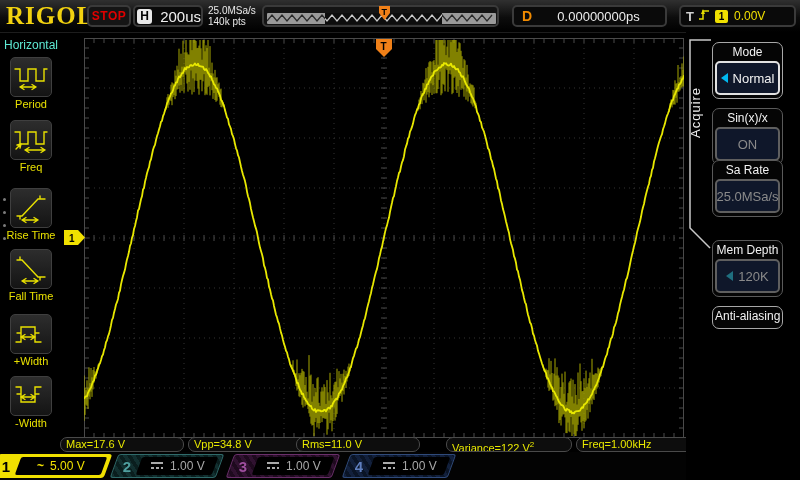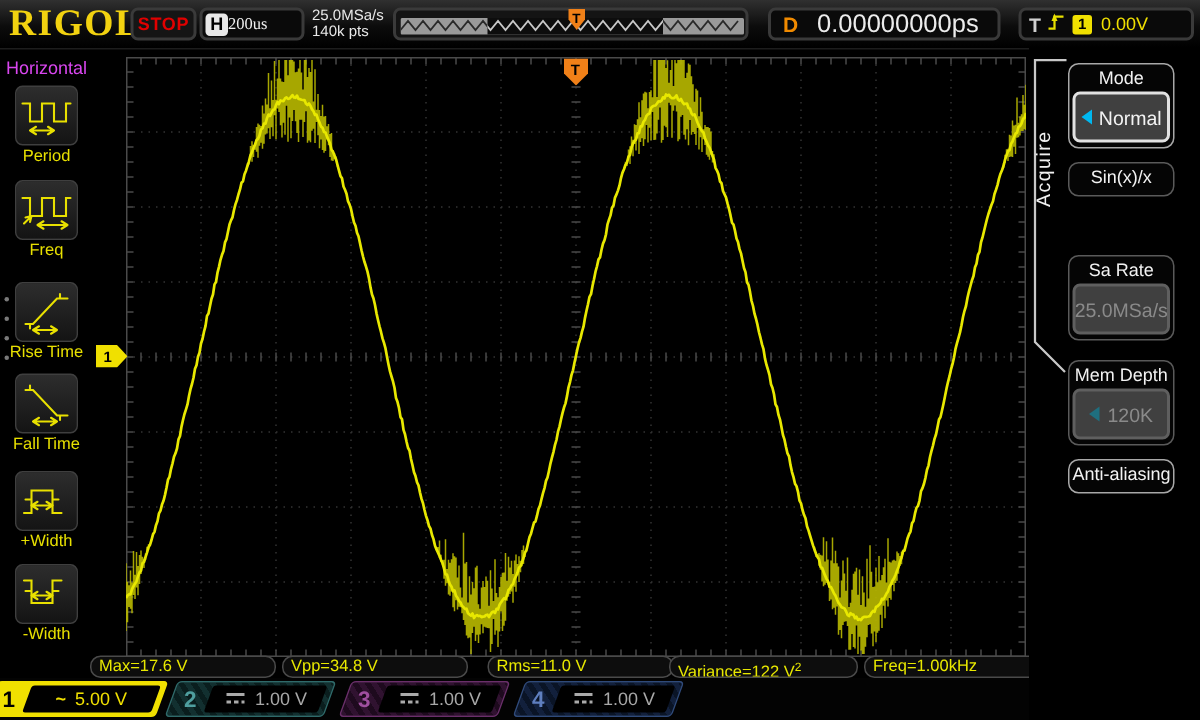--- a/index.html
+++ b/index.html
@@ -15,37 +15,37 @@
     background:linear-gradient(#303030,#0c0c0c 55%,#000);border-bottom:1px solid #1d1d1d;}
   #logo{left:6px;top:2px;font-family:"Liberation Serif","DejaVu Serif",serif;
     font-weight:bold;font-size:25px;color:#f2d210;letter-spacing:1px;}
   .tb-box{top:5px;height:22px;border:2px solid #3a3a3a;border-radius:5px;
     background:#0a0a0a;display:flex;align-items:center;box-sizing:border-box;}
   #stop-btn{left:87px;width:44px;justify-content:center;background:#151515;}
   #stop-btn span{color:#e00000;font-weight:bold;font-size:12px;letter-spacing:0.5px;}
   #h-box{left:133px;width:70px;}
   #h-box .hchip{width:15px;height:15px;background:#e8e8e8;border-radius:3px;margin-left:2px;
     color:#000;font-weight:bold;font-size:12px;display:flex;align-items:center;justify-content:center;}
-  #h-box .hval{flex:1;text-align:left;color:#f0f0f0;font-size:11px;font-family:Liberation Serif, serif;}
+  #h-box .hval{flex:1;text-align:right;color:#f0f0f0;font-size:15px;}
   #rate-stack{left:208px;top:5px;color:#e8e8e8;font-size:10px;line-height:11px;white-space:nowrap;}
   #overview{left:262px;width:237px;background:#141414;position:absolute;}
   #ov-strip{position:absolute;left:3px;top:4px;}
   #ov-tpos{position:absolute;left:114px;top:-1px;width:13px;height:15px;}
   #d-box{left:512px;width:155px;}
   #d-box .dpre{color:#f08a00;font-weight:bold;font-size:14px;margin-left:8px;}
-  #d-box .dval{flex:1;text-align:center;color:#ececec;font-size:17px;}
+  #d-box .dval{flex:1;text-align:center;color:#ececec;font-size:13px;}
   #t-box{left:679px;width:117px;gap:4px;padding:0 5px;}
   #t-box .tpre{color:#d0d0d0;font-weight:bold;font-size:13px;}
   #t-box .tchip{width:13px;height:13px;background:#f0e000;border-radius:2px;color:#000;
     font-weight:bold;font-size:10px;display:flex;align-items:center;justify-content:center;}
   #t-box .tlev{color:#f0e000;font-size:12px;margin-left:2px;}
 
   
   #left-menu{left:0;top:32px;width:62px;height:420px;}
-  #lm-title{left:0;top:6px;width:62px;text-align:center;color:#d946ef;font-size:12px;}
+  #lm-title{left:0;top:6px;width:62px;text-align:center;color:#5eead4;font-size:12px;}
   .lm-item{position:absolute;left:0;width:62px;text-align:center;cursor:pointer;text-decoration:underline;}
   .lm-icon{display:block;margin:0 auto;width:40px;height:38px;border:1px solid #3f3f3f;border-radius:5px;
     background:linear-gradient(#2d2d2d,#141414);}
   .lm-label{display:block;margin-top:1px;color:#e8e000;font-size:11px;white-space:nowrap;}
   .scroll-dot{position:absolute;left:3px;width:3px;height:3px;border-radius:50%;background:#7a7a7a;}
 
   
   #graticule{left:84px;top:38px;width:600px;height:400px;background:#000;}
   .marker{position:absolute;}
   .marker svg text{font-family:"Liberation Sans",sans-serif;font-weight:bold;font-size:10px;}
@@ -79,21 +79,21 @@
 
   
   #sidebar{left:686px;top:32px;width:114px;height:448px;background:#000;}
   #acq-outline{position:absolute;left:0px;top:6px;}
   #acq-tab{position:absolute;left:2px;top:25px;width:16px;height:110px;
     writing-mode:vertical-rl;transform:rotate(180deg);text-align:center;
     color:#f0f0f0;font-size:13px;letter-spacing:1px;}
   .rm-item{position:absolute;left:26px;width:71px;border:1px solid #a8a8a8;border-radius:7px;
     background:#050505;box-sizing:border-box;padding:1px 2px 3px 2px;cursor:pointer;}
   .rm-item .rm-label{display:block;text-align:center;color:#f2f2f2;font-size:12px;padding:1px 0 2px 0;white-space:nowrap;}
-  .rm-item .rm-btn{height:30px;border:2px solid #e2e2e2;border-radius:5px;background:#404040;
+  .rm-item .rm-btn{height:30px;border:2px solid #e2e2e2;border-radius:5px;background:#0f172a;
     display:flex;align-items:center;justify-content:center;gap:5px;}
   .rm-item .rm-val{font-size:13px;color:#f2f2f2;white-space:nowrap;}
   .rm-item.dim{border-color:#5a5a5a;}
   .rm-item.dim .rm-btn{border-color:#5f5f5f;}
   .rm-item.dim .rm-val{color:#8a8a8a;}
   .larrow{width:0;height:0;border-top:5px solid transparent;border-bottom:5px solid transparent;
     border-right:7px solid #00b8f0;}
 </style>
 </head>
 <body>
@@ -253,21 +253,21 @@
     <text x="4.5" y="11" fill="#000">T</text>
   </svg>
 </div>
 
 <div class="meas" style="left:60px;width:124px;">
   <span>Max=17.6 V</span>
 </div>
 <div class="meas" style="left:188px;width:124px;">
   <span>Vpp=34.8 V</span>
 </div>
-<div class="meas" style="left:325px;width:124px;">
+<div class="meas" style="left:296px;width:124px;">
   <span>Rms=11.0 V</span>
 </div>
 <div class="meas" style="left:446px;width:126px;">
   <span>Variance=122 V</span><sup>2</sup>
 </div>
 <div class="meas" style="left:576px;width:122px;">
   <span>Freq=1.00kHz</span>
 </div>
 
 <div class="abs" id="chanbar">
@@ -335,23 +335,26 @@
   <div class="rm-item" style="top:10px;">
     <span class="rm-label">Mode</span>
     <div class="rm-btn">
       <span class="larrow" style="border-right-color: rgb(0, 184, 240);"></span>
       <span class="rm-val">Normal</span>
     </div>
   </div>
 
   <div class="rm-item dim" style="top:76px;">
     <span class="rm-label">Sin(x)/x</span>
-  </div>
-
-  <div class="rm-item dim" style="top:138px;">
+    <div class="rm-btn">
+      <span class="rm-val">ON</span>
+    </div>
+  </div>
+
+  <div class="rm-item dim" style="top:128px;">
     <span class="rm-label">Sa Rate</span>
     <div class="rm-btn">
       <span class="rm-val">25.0MSa/s</span>
     </div>
   </div>
 
   <div class="rm-item dim" style="top:208px;">
     <span class="rm-label">Mem Depth</span>
     <div class="rm-btn">
       <span class="larrow" style="border-right-color: rgb(31, 111, 127);"></span>

